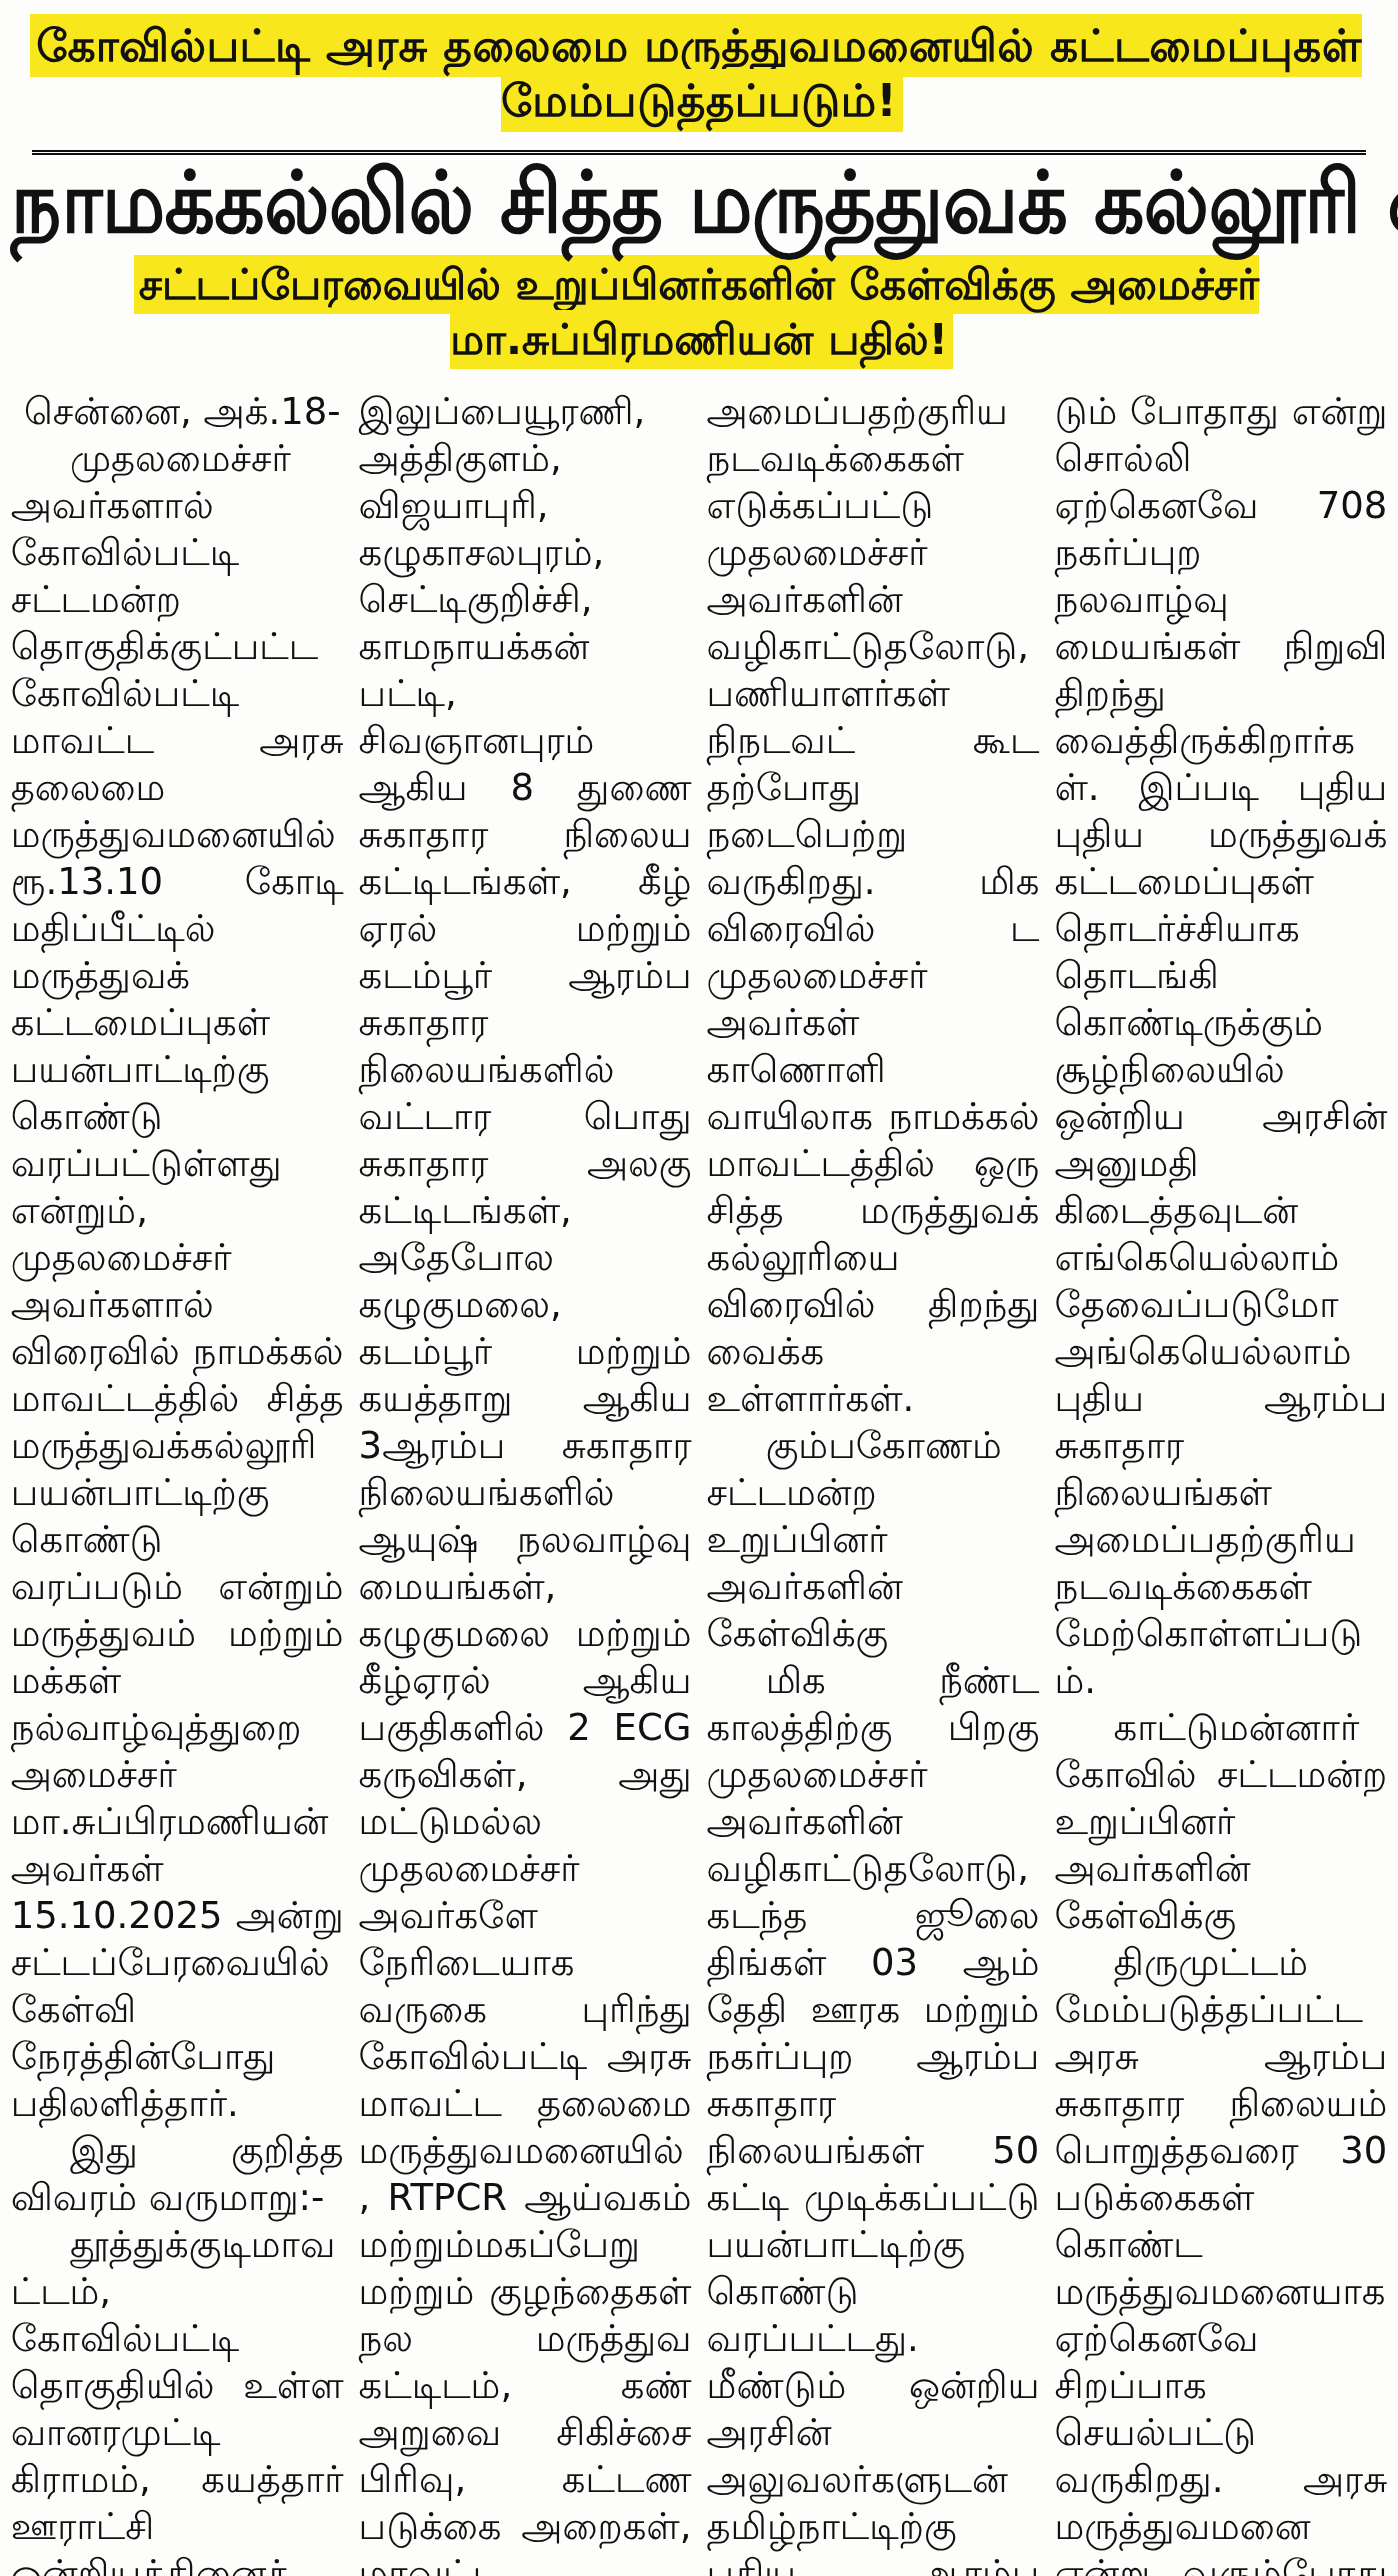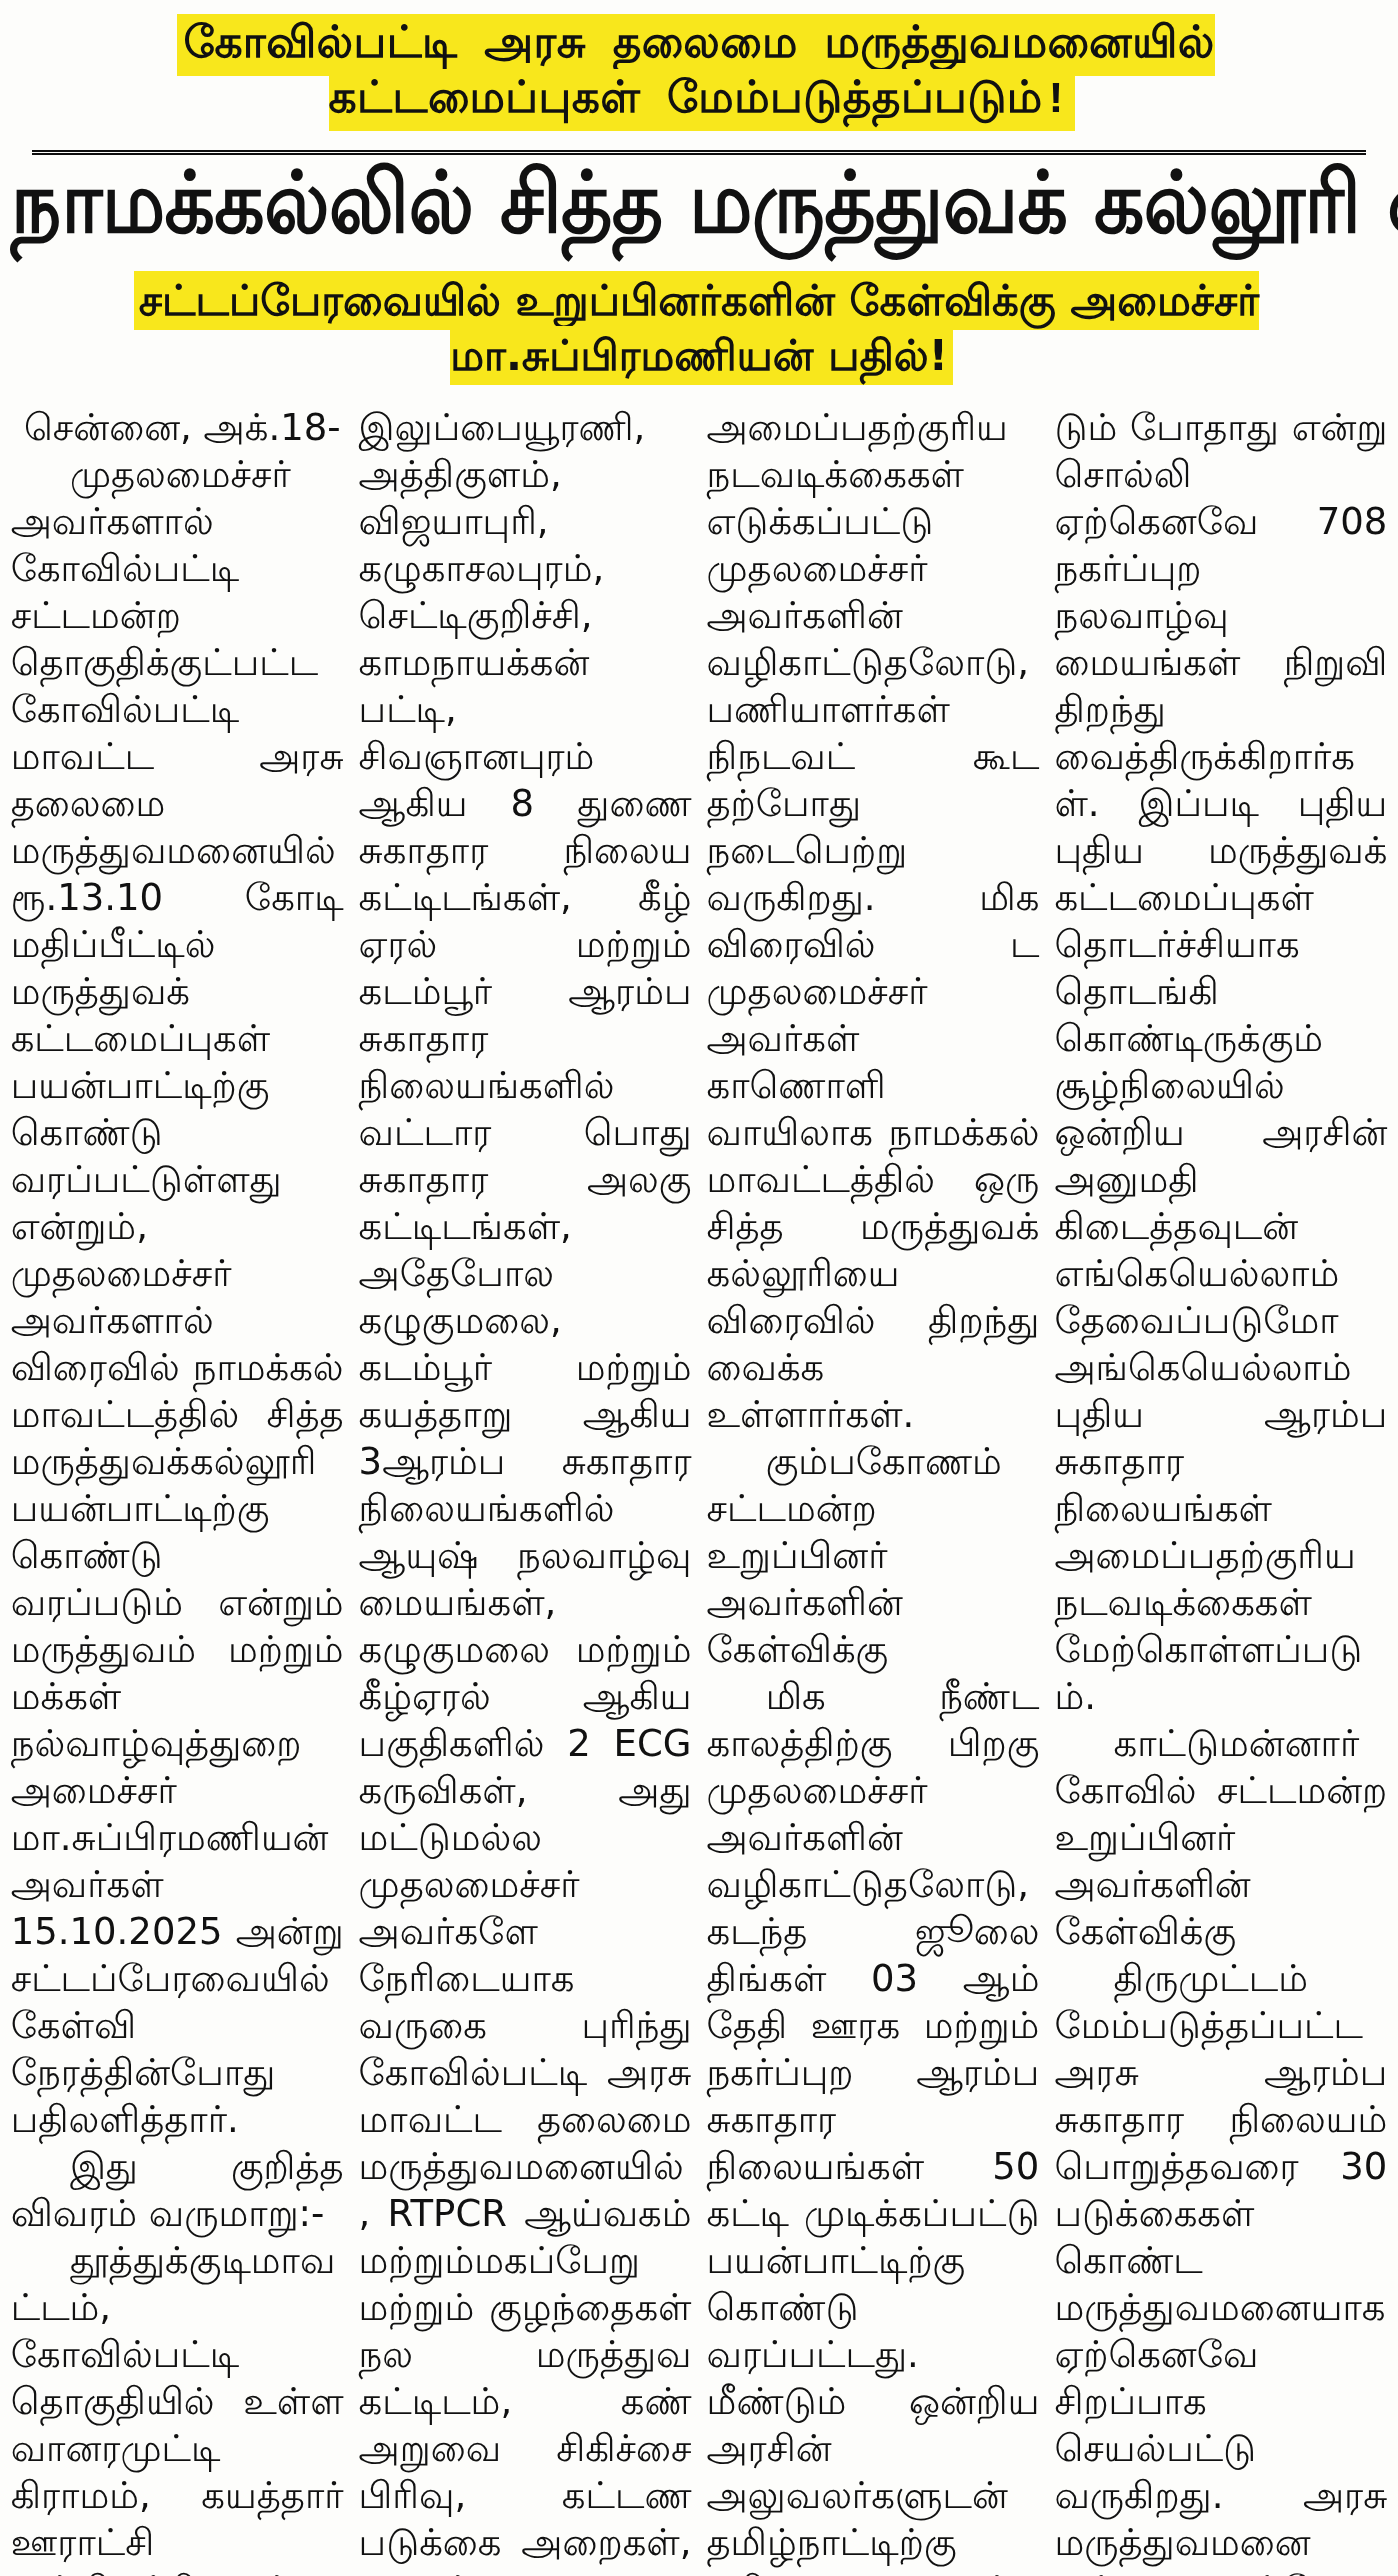--- a/index.html
+++ b/index.html
@@ -16,21 +16,20 @@
     background: #fdfdfb;
     color: #111;
     box-sizing: border-box;
     padding: 7.6px 10.7px 20px 10.7px;
   }
   
   .kicker-band {
     display: block;
     text-align: center;
     padding: 10.7px 7.6px 7.6px 7.6px;
-    font-family: Liberation Mono, monospace;
   }
   .kicker-band .hl {
     display: inline;
     background: #f8e71c;
     box-shadow: 0 0 0 6px #f8e71c;
     font-size: 44px;
     line-height: 1.25;
     font-weight: 800;
     letter-spacing: 0.4px;
   }
@@ -45,21 +44,21 @@
     font-size: 79px;
     line-height: 1.05;
     font-weight: 900;
     letter-spacing: -0.8px;
     transform: scaleY(1.08);
     transform-origin: top center;
     white-space: nowrap;
   }
   .sub-band {
     text-align: center;
-    margin: 32px 0 6px 0;
+    margin: 16px 0 6px 0;
   }
   .sub-band .hl {
     display: inline;
     background: #f8e71c;
     box-shadow: 0 0 0 5.3px #f8e71c;
     font-size: 42px;
     font-weight: 800;
     line-height: 1.3;
   }
   

